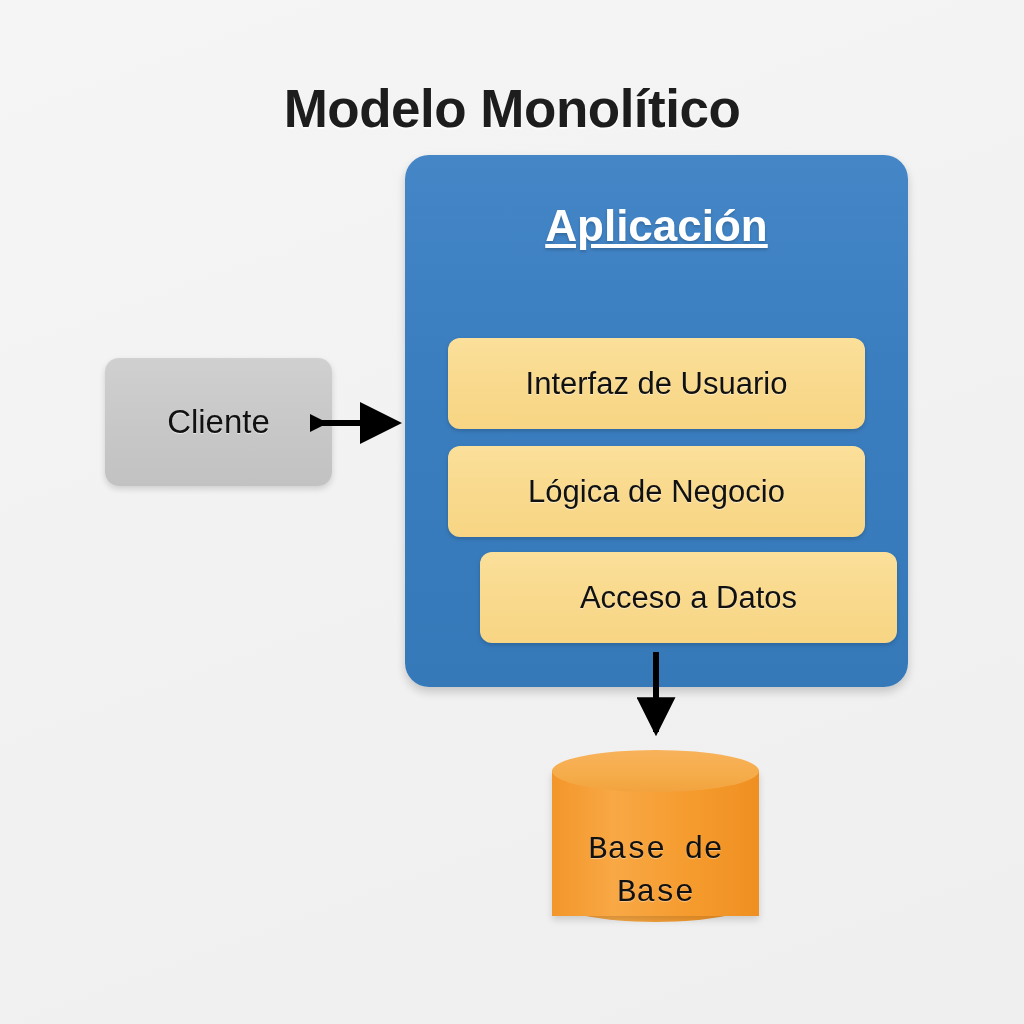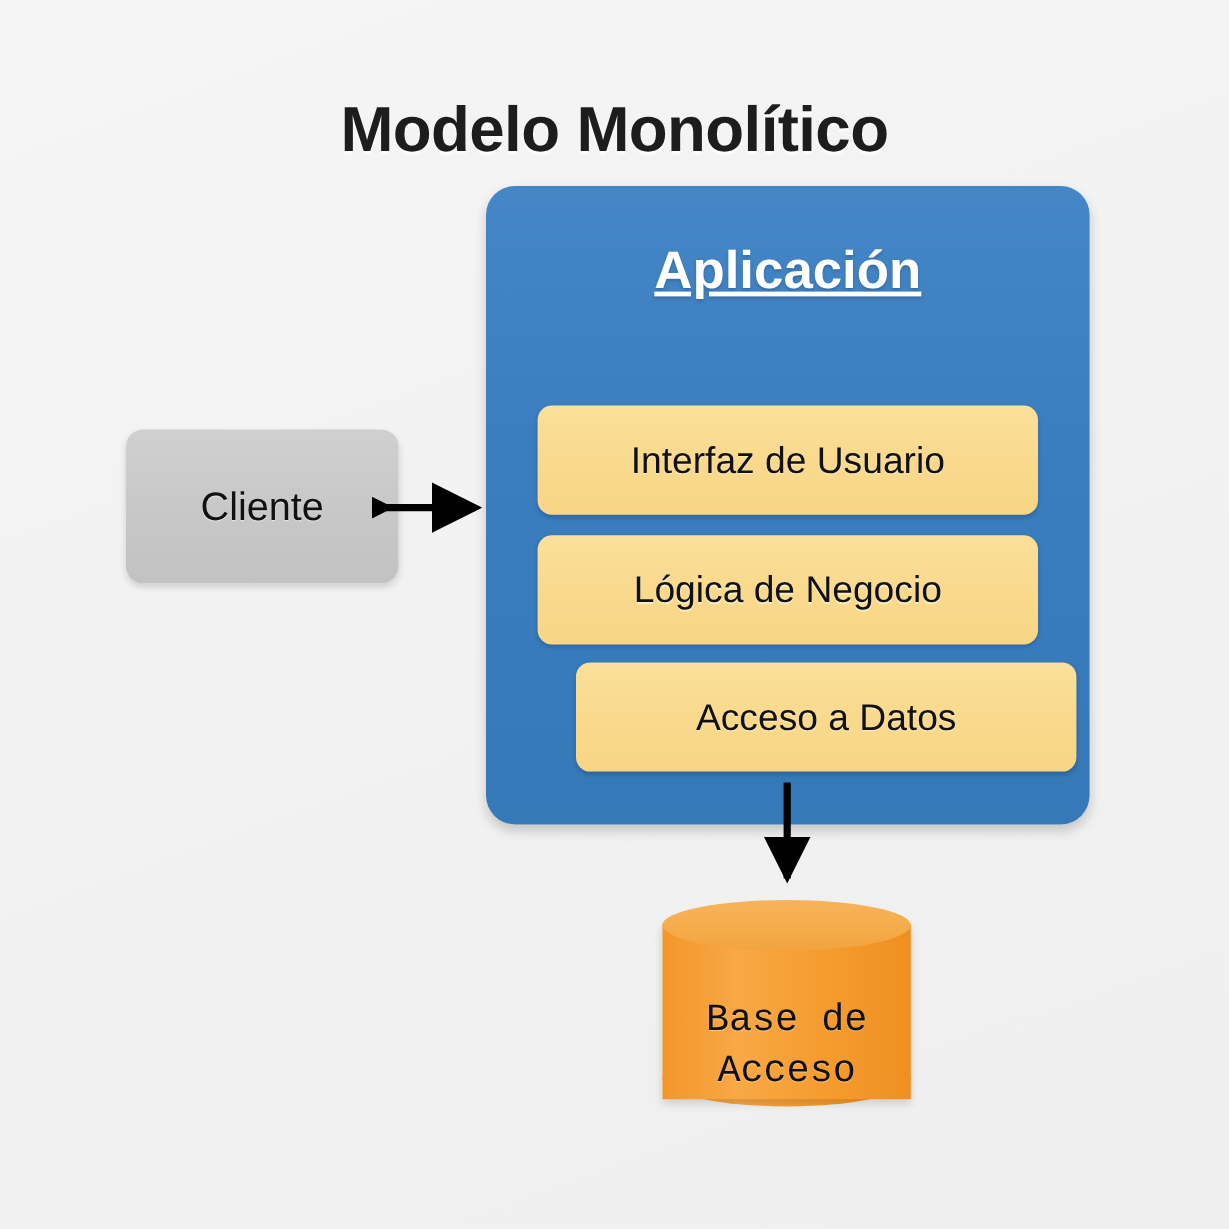--- a/index.html
+++ b/index.html
@@ -219,17 +219,17 @@
     </defs>
     <line x1="36" y1="4" x2="36" y2="84" stroke="#000000" stroke-width="6" marker-end="url(#headDown)"></line>
   </svg>
 
   <div id="database-cylinder">
     <div id="db-bottom"></div>
     <div id="db-body"></div>
     <div id="db-top"></div>
     <div id="db-label">
       <span class="line">Base de</span>
-      <span class="line">Acceso</span>
+      <span class="line">Base</span>
     </div>
   </div>
 
 </div>
 
 </body></html>

